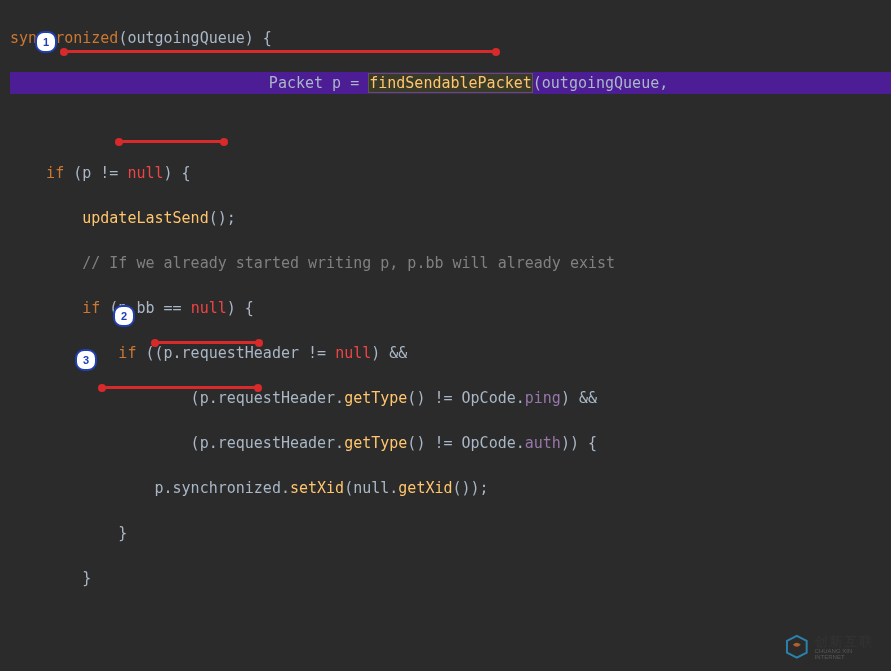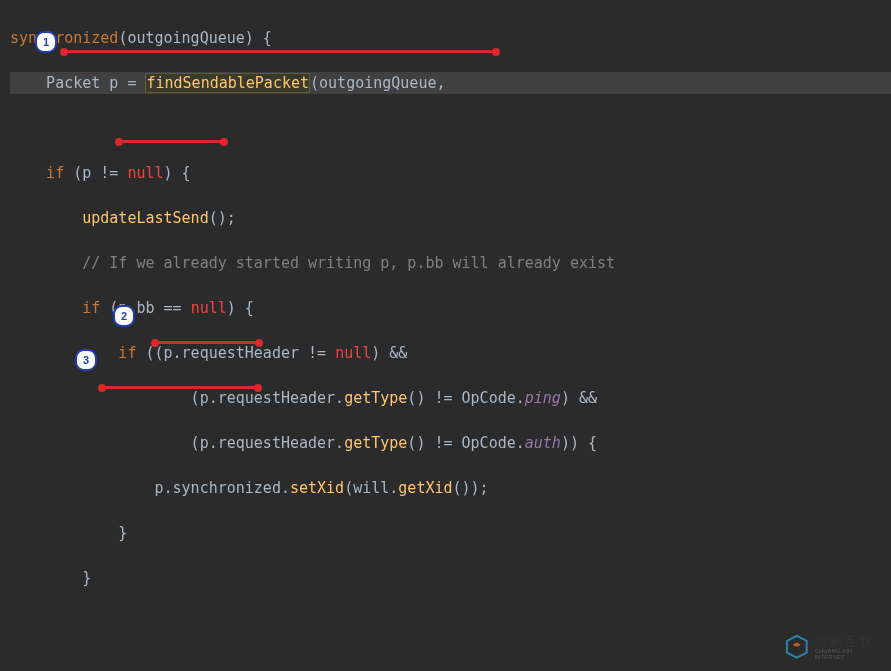--- a/index.html
+++ b/index.html
@@ -18,26 +18,27 @@
   .code-area {
     padding: 4px 0 0 10px;
     white-space: pre;
     position: relative;
   }
   .line {
     position: relative;
     height: 22.5px;
   }
   .hl-line {
-    background: #404040;
+    background: #4c1d95;
+    text-align: center;
   }
   .kw { color: #cc7832; }
   .method { color: #ffc66d; }
   .ident { color: #a9b7c6; }
-  .const { color: #9876aa; font-style: italic; }
+  .const { color: #9876aa; }
   .comment { color: #808080; }
   .null { color: #ef4444; }
   .boxed { border: 1px solid #5c5c3a; background: #3a3a2a; }
   .bullet {
     position: absolute;
     left: 35px;
     width: 18px;
     height: 18px;
     border-radius: 9px;
     background: #fff;
@@ -117,21 +118,21 @@
 <div class="line"><span class="kw">synchronized</span><span class="ident">(outgoingQueue) {</span></div>
 <div class="line hl-line"><span class="ident">    Packet p = </span><span class="method boxed">findSendablePacket</span><span class="ident">(outgoingQueue,</span></div>
 <div class="line"></div>
 <div class="line"><span class="kw">    if</span><span class="ident"> (p != </span><span class="null">null</span><span class="ident">) {</span></div>
 <div class="line"><span class="method">        updateLastSend</span><span class="ident">();</span></div>
 <div class="line"><span class="comment">        // If we already started writing p, p.bb will already exist</span></div>
 <div class="line"><span class="kw">        if</span><span class="ident"> (p.bb == </span><span class="null">null</span><span class="ident">) {</span></div>
 <div class="line"><span class="kw">            if</span><span class="ident"> ((p.requestHeader != </span><span class="null">null</span><span class="ident">) &amp;&amp;</span></div>
 <div class="line"><span class="ident">                    (p.requestHeader.</span><span class="method">getType</span><span class="ident">() != OpCode.</span><span class="const">ping</span><span class="ident">) &amp;&amp;</span></div>
 <div class="line"><span class="ident">                    (p.requestHeader.</span><span class="method">getType</span><span class="ident">() != OpCode.</span><span class="const">auth</span><span class="ident">)) {</span></div>
-<div class="line"><span class="ident">                p.synchronized.</span><span class="method">setXid</span><span class="ident">(will.</span><span class="method">getXid</span><span class="ident">());</span></div>
+<div class="line"><span class="ident">                p.synchronized.</span><span class="method">setXid</span><span class="ident">(null.</span><span class="method">getXid</span><span class="ident">());</span></div>
 <div class="line"><span class="ident">            }</span></div>
 <div class="line"><span class="ident">        }</span></div>
 
 
 
 
 
 
 
 

